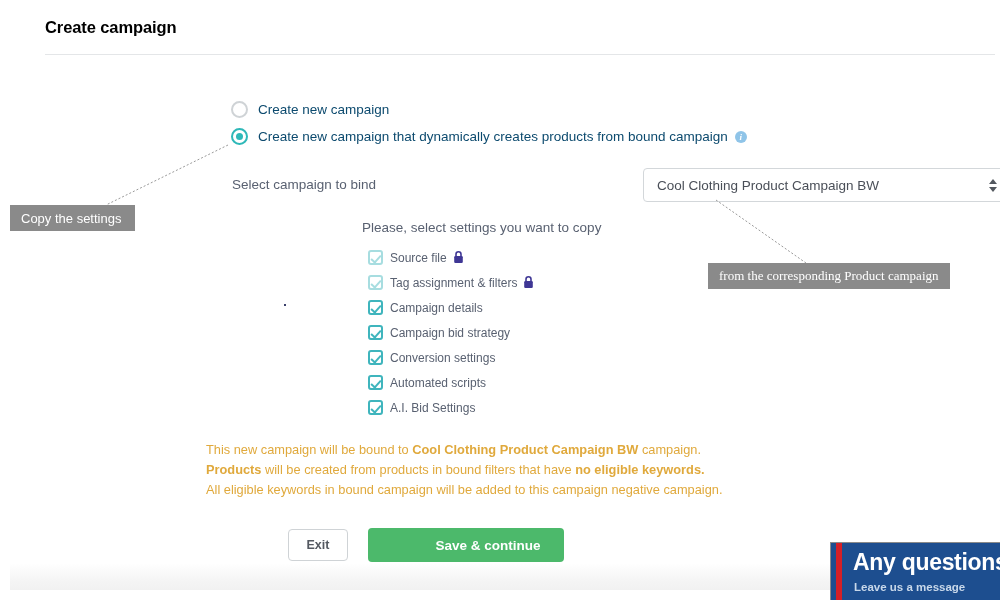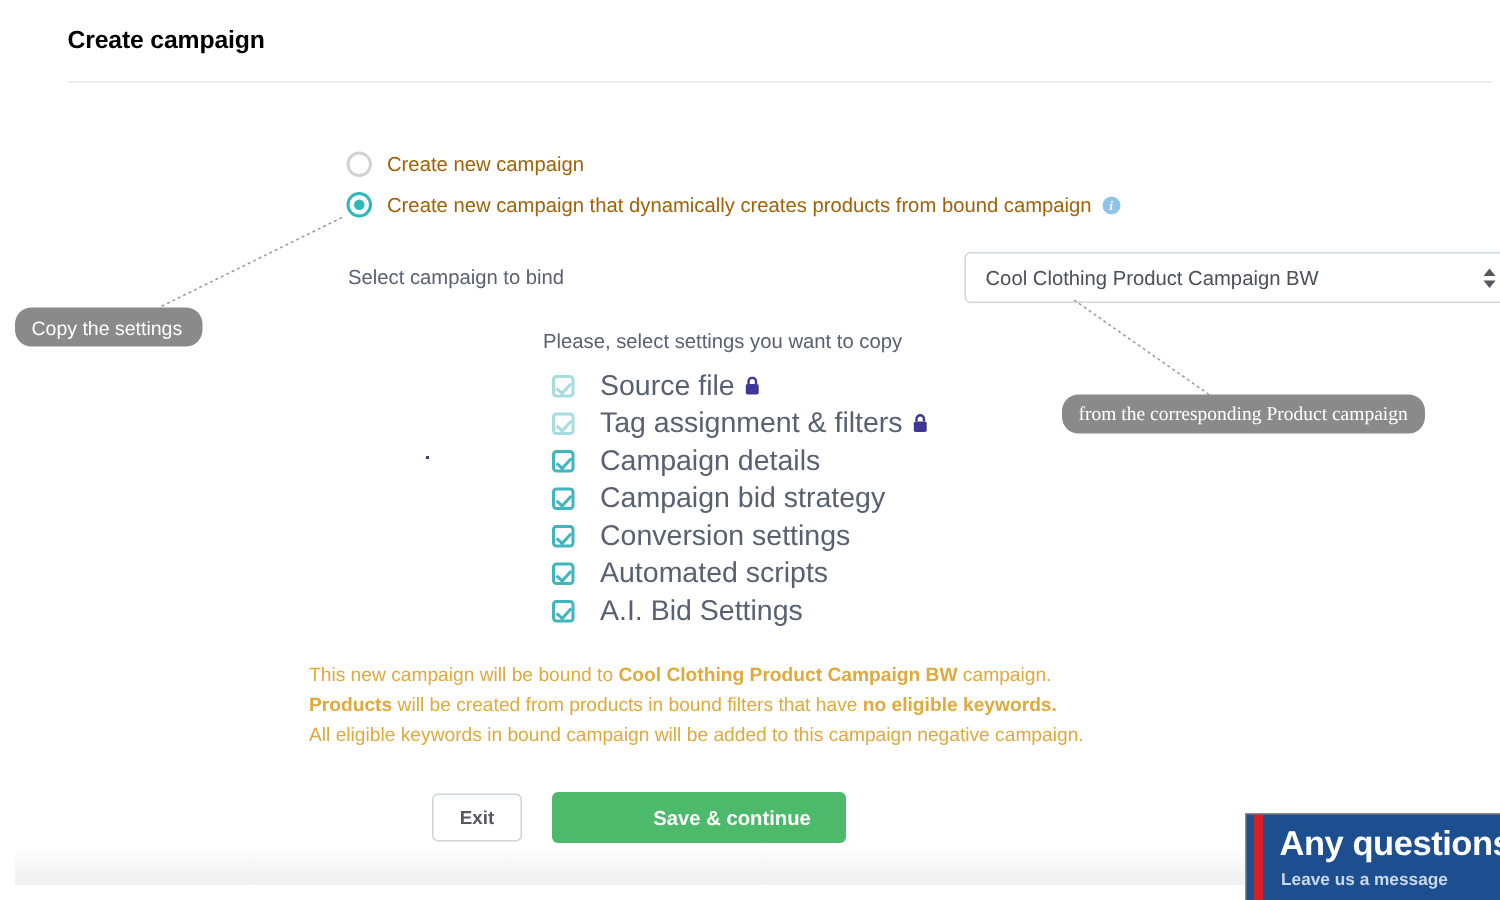--- a/index.html
+++ b/index.html
@@ -84,21 +84,21 @@
     left: 3px;
     top: 3px;
     width: 7px;
     height: 7px;
     border-radius: 50%;
     background: #2eb8b8;
   }
   .radio-label {
     margin-left: 10px;
     font-size: 13.5px;
-    color: #a16207;
+    color: #0c4a6e;
     white-space: nowrap;
   }
   .info-icon {
     margin-left: 7px;
     width: 12px;
     height: 12px;
     border-radius: 50%;
     background: #8fc4e8;
     color: #ffffff;
     font-size: 9px;
@@ -195,22 +195,22 @@
     border: solid #3fb5bd;
     border-width: 0 2px 2px 0;
     transform: rotate(42deg);
   }
   .check-row.locked .cbox {
     border-color: #a9ddе1;
     border-color: #a7dde0;
   }
   .check-row.locked .cbox::after { border-color: #a7dde0; }
   .check-label {
-    margin-left: 17px;
-    font-size: 19px;
+    margin-left: 7px;
+    font-size: 12px;
     color: #596171;
     white-space: nowrap;
     text-align: center;
   }
   .lock-icon {
     margin-left: 6px;
     display: inline-block;
     line-height: 0;
   }
 
@@ -268,21 +268,20 @@
     position: absolute;
     background: #8a8a8a;
     color: #ffffff;
     font-size: 13px;
     font-family: "Liberation Sans", sans-serif;
     display: flex;
     align-items: center;
     padding: 0 11px;
     box-sizing: border-box;
     white-space: nowrap;
-    border-radius: 11px;
   }
   #annot-copy     { left: 10px;  top: 205px; width: 125px; height: 26px; }
   #annot-product  { left: 708px; top: 263px; width: 242px; height: 26px; font-family: Liberation Serif, serif; }
 
   #annot-lines {
     position: absolute;
     left: 0; top: 0;
     width: 1000px; height: 600px;
     pointer-events: none;
   }

